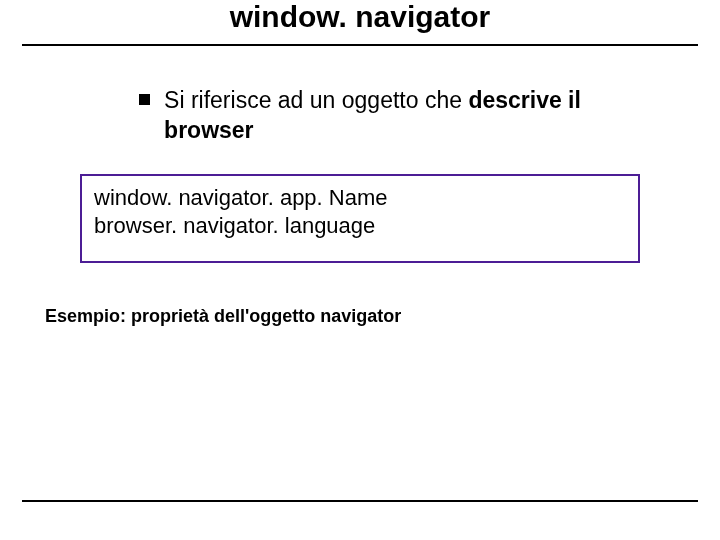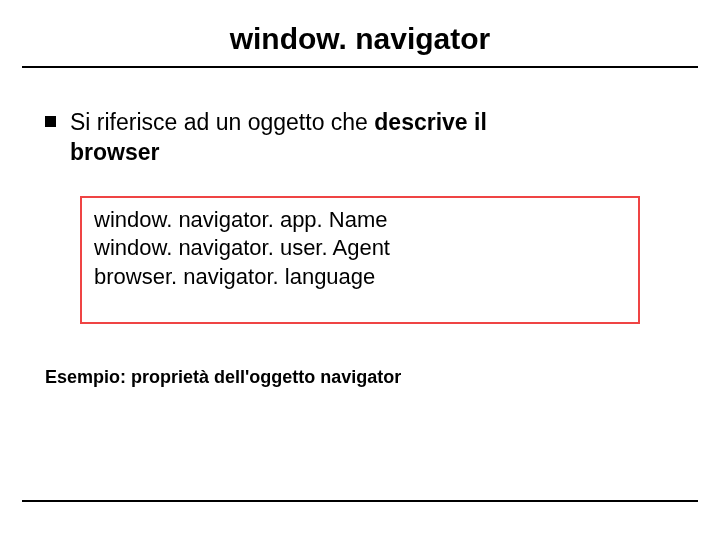--- a/index.html
+++ b/index.html
@@ -9,21 +9,20 @@
     height: 540px;
     background: #ffffff;
     font-family: Arial, Helvetica, sans-serif;
     position: relative;
   }
   .title {
     text-align: center;
     font-size: 30px;
     font-weight: bold;
     color: #000;
-    padding-top: 22px;
     padding-bottom: 10px;
   }
   .hr-line {
     border: none;
     border-top: 2px solid #000;
     margin: 0 22px 0 22px;
   }
   .hr-bottom {
     position: absolute;
     bottom: 30px;
@@ -31,39 +30,40 @@
     right: 22px;
     border: none;
     border-top: 2px solid #000;
   }
   .content {
     padding: 40px 45px 0 45px;
   }
   .bullet-row {
     display: flex;
     align-items: flex-start;
+    justify-content: center;
   }
   .bullet {
     width: 11px;
     height: 11px;
     background: #000;
     margin-top: 8px;
     margin-right: 14px;
     flex-shrink: 0;
   }
   .bullet-text {
     font-size: 23px;
     color: #000;
     line-height: 1.3;
   }
   .bold { font-weight: bold; }
   .code-box {
-    border: 2px solid #ef4444;
+    border: 2px solid #4c1d95;
     margin: 28px 80px 0 80px;
-    padding: 8px 12px 30px 12px;
+    padding: 8px 12px 20px 12px;
   }
   .code-line {
     font-size: 22px;
     color: #000;
     line-height: 1.3;
     white-space: nowrap;
   }
   .example {
     margin: 43px 45px 0 45px;
     font-size: 18px;
@@ -82,19 +82,18 @@
     <div class="bullet"></div>
     <div class="bullet-text">
       <span>Si riferisce ad un oggetto che </span><span class="bold">descrive il</span><br>
       <span class="bold">browser</span>
     </div>
   </div>
 </div>
 
 <div class="code-box">
   <div class="code-line">window. navigator. app. Name</div>
-  <div class="code-line">window. navigator. user. Agent</div>
   <div class="code-line">browser. navigator. language</div>
 </div>
 
 <div class="example">Esempio: proprietà dell'oggetto navigator</div>
 
 <hr class="hr-bottom">
 
 </body></html>

